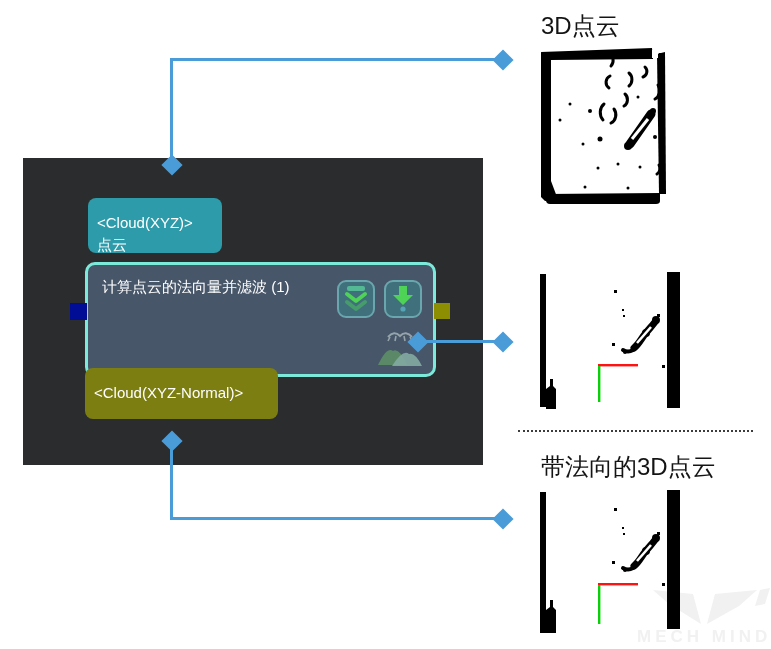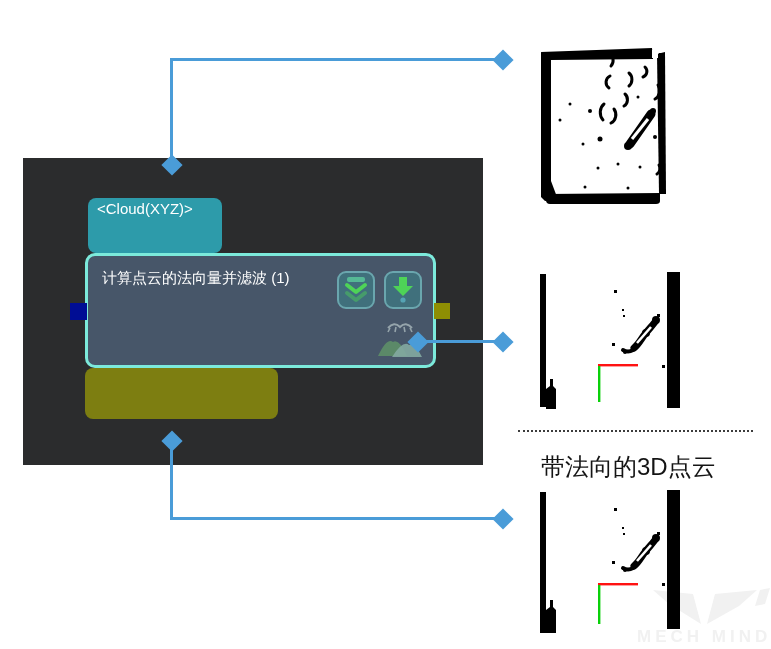--- a/index.html
+++ b/index.html
@@ -19,25 +19,25 @@
     --heading-color:#141414;
     --watermark-color:#f1f1f1;
   }
   *{margin:0;padding:0;box-sizing:border-box}
   body{background:#fff;font-family:"Liberation Sans","DejaVu Sans",sans-serif}
   .stage{position:relative;width:771px;height:649px;background:#fff;overflow:hidden}
 
   
   .panel{position:absolute;left:23px;top:158px;width:460px;height:307px;background:var(--panel-bg)}
 
-  .io-label{position:absolute;border-radius:8px;color:#fff;font-size:15px;line-height:1.45;padding:0 9px;white-space:nowrap}
+  .io-label{position:absolute;border-radius:8px;color:#fff;font-size:15px;line-height:1.45;padding:14px 9px;white-space:nowrap}
   .io-label.input{left:65px;top:40px;width:134px;height:55px;background:var(--input-label-bg)}
   .io-label.output{left:62px;top:210px;width:193px;height:51px;background:var(--output-label-bg)}
 
-  .node{position:absolute;left:62px;top:95px;width:351px;height:115px;background:var(--node-bg);
+  .node{position:absolute;left:62px;top:104px;width:351px;height:115px;background:var(--node-bg);
         border:3px solid var(--node-border);border-radius:10px}
   .node-title{position:absolute;left:14px;top:13px;font-size:15px;color:#fff;white-space:nowrap}
   .node-btn{position:absolute;top:15px;width:38px;height:38px;border-radius:9px;background:var(--button-bg);
             border:2px solid var(--button-border);display:flex;align-items:center;justify-content:center;cursor:pointer}
   .node-btn.b1{left:249px}
   .node-btn.b2{left:296px}
   .eye-wrap{position:absolute;left:297px;top:62px;width:30px;height:16px}
   .cloud-wrap{position:absolute;left:288px;top:74px;width:48px;height:28px}
 
   .port{position:absolute}
@@ -59,20 +59,21 @@
 </style>
 </head>
 <body>
 
 <div class="stage">
 
   <div class="panel">
 
     <div class="io-label input">
       <div>&lt;Cloud(XYZ)&gt;</div>
+      <div>点云</div>
     </div>
 
     <div class="node">
       <div class="node-title">计算点云的法向量并滤波 (1)</div>
 
       <button class="node-btn b1">
         <span>
           <svg width="26" height="28" viewBox="0 0 26 28">
             <rect x="4" y="2" width="18" height="5" rx="2" fill="#55b895"></rect>
             <path d="M4,10 L13,17 L22,10" fill="none" stroke="var(--button-green)" stroke-width="4" stroke-linecap="round" stroke-linejoin="round"></path>
@@ -98,40 +99,42 @@
       </div>
       <div class="cloud-wrap">
         <svg width="48" height="28" viewBox="0 0 48 28">
           <path d="M2,26 Q11,7 17,12 Q23,8 31,26 Z" fill="#5d8f68" opacity="0.9"></path>
           <path d="M16,27 Q27,10 33,15 Q39,13 46,27 Z" fill="#83aaa1" opacity="0.9"></path>
         </svg>
       </div>
     </div>
 
     <div class="io-label output">
+      <div>&lt;Cloud(XYZ-Normal)&gt;</div>
     </div>
 
     <div class="port navy"></div>
     <div class="port olive"></div>
   </div>
 
   <div class="v-line" style="left:170px;top:59px;width:3px;height:106px"></div>
   <div class="h-line" style="left:170px;top:58px;width:333px;height:3px"></div>
   <div class="diamond" style="left:172px;top:165px"></div>
   <div class="diamond" style="left:503px;top:60px"></div>
 
   <div class="h-line" style="left:419px;top:340px;width:84px;height:3px"></div>
   <div class="diamond" style="left:418px;top:342px"></div>
   <div class="diamond" style="left:503px;top:342px"></div>
 
   <div class="v-line" style="left:170px;top:441px;width:3px;height:78px"></div>
   <div class="h-line" style="left:170px;top:517px;width:333px;height:3px"></div>
   <div class="diamond" style="left:172px;top:441px"></div>
   <div class="diamond" style="left:503px;top:519px"></div>
 
+  <div class="fig-heading" style="top:10px">3D点云</div>
 
   <div class="fig" style="left:540px;top:47px">
     <svg width="126" height="158" viewBox="0 0 126 158">
       <rect width="126" height="158" fill="#fff"></rect>
       <g fill="#000">
         <path d="M1,5 L11,7 L11,149 Q11,154 5,154 L1,150 Z"></path>
         <path d="M1,5 L112,1 L113,12 L11,13 Z"></path>
         <path d="M117,7 L125,5 L126,147 L119,147 Z"></path>
         <path d="M6,147 L120,146 L120,154 Q120,157 116,157 L10,157 Q6,157 6,153 Z"></path>
         <path d="M5,118 L17,150 L5,150 Z"></path>

